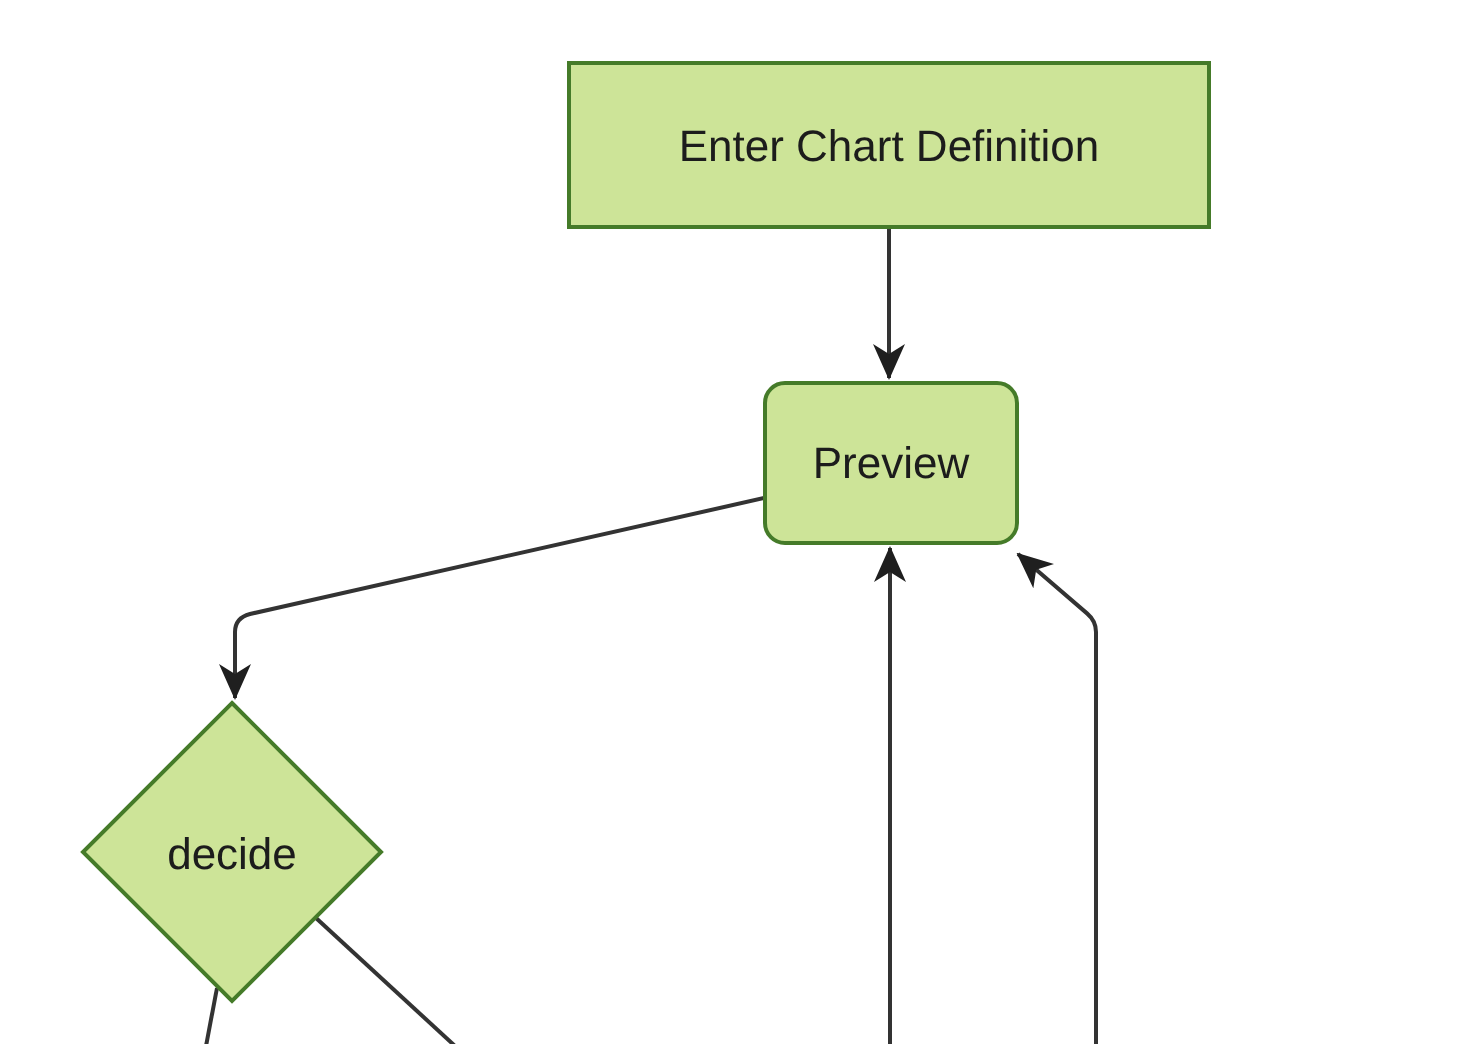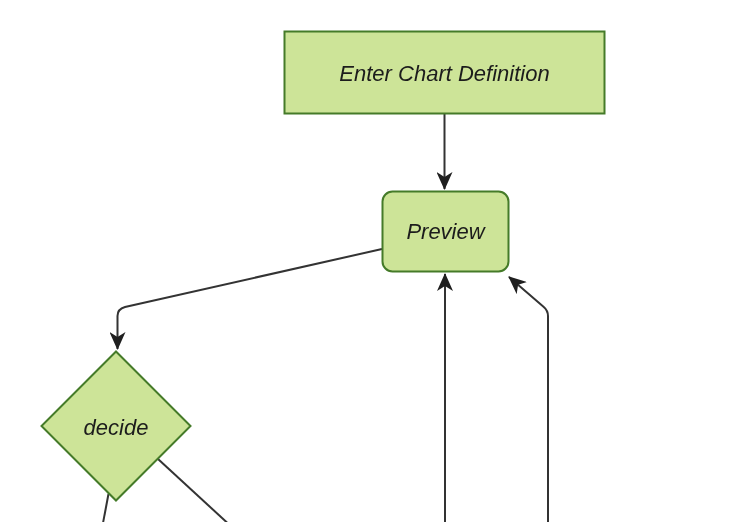--- a/index.html
+++ b/index.html
@@ -9,21 +9,20 @@
     width: 740px;
     height: 522px;
     overflow: hidden;
     font-family: "Liberation Sans", "DejaVu Sans", sans-serif;
   }
   .stage {
     position: relative;
     width: 740px;
     height: 522px;
     background: #ffffff;
-    font-style: italic;
   }
   .edge {
     fill: none;
     stroke-width: 2;
   }
   .node-shape {
     stroke-width: 2;
   }
   .node-label {
     font-family: "Liberation Sans", "DejaVu Sans", sans-serif;

